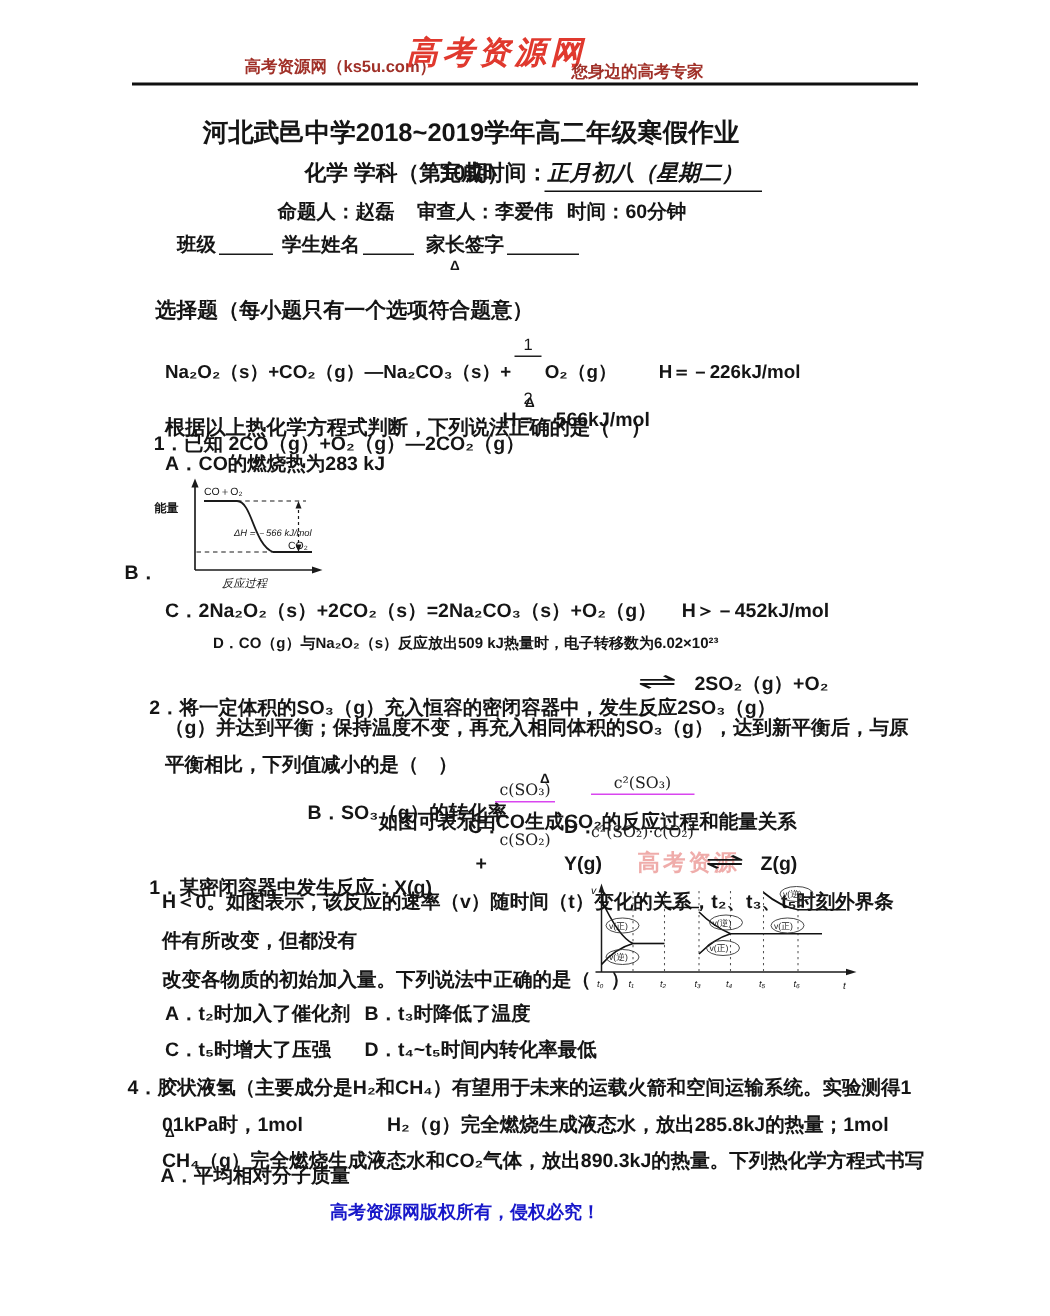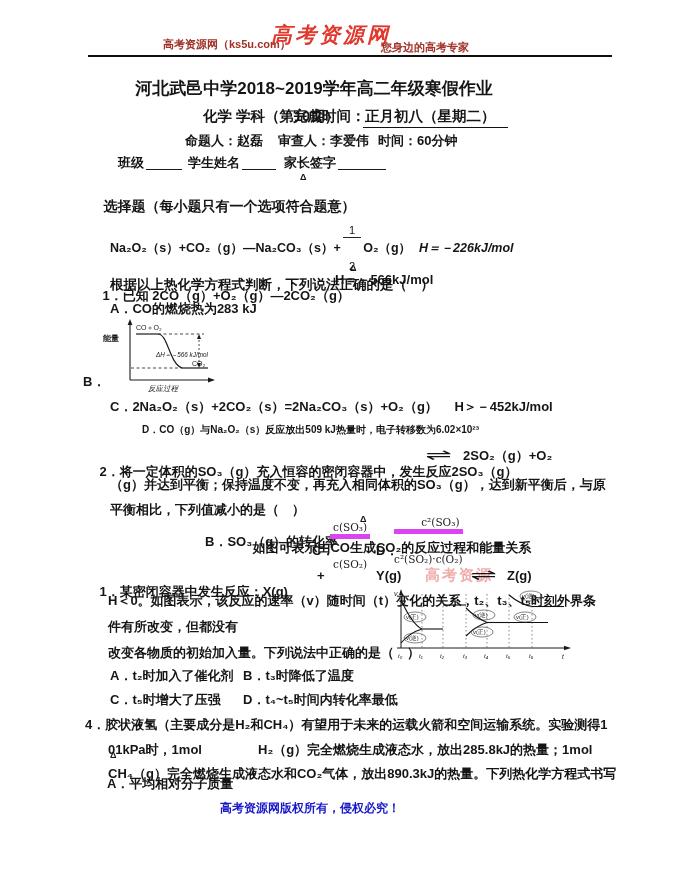--- a/index.html
+++ b/index.html
@@ -6,27 +6,27 @@
   .page{
     position:relative;width:700px;height:877px;background:#ffffff;overflow:hidden;
     font-family:"Liberation Sans","DejaVu Sans",sans-serif;color:#151515;
   }
   .abs{position:absolute;white-space:pre;}
   .ln{position:absolute;white-space:pre;font-weight:700;font-size:13px;line-height:1.25;color:#151515;}
   .rel{position:relative;}
   .dmark{position:absolute;font-size:9px;font-weight:700;color:#151515;}
   .blank{display:inline-block;border-bottom:1.6px solid #1a1a1a;vertical-align:baseline;}
   .rule{position:absolute;background:#101010;}
-  .underlined{border-bottom:1.8px solid #111;padding:0 12px 2px 2px;}
+  .underlined{border-bottom:1.8px solid #111;padding:0 12px 2px 2px;font-style:italic;}
   .flexline{display:flex;align-items:center;}
   .frac{display:inline-block;text-align:center;font-weight:400;font-size:11px;line-height:1.05;vertical-align:middle;margin:0 2px;}
   .frac .num{display:block;border-bottom:1.2px solid #222;padding:0 2px 0;}
   .frac .den{display:block;}
   .cfrac{position:absolute;text-align:center;font-family:"DejaVu Serif","Liberation Serif",serif;font-weight:400;font-size:10.5px;line-height:1.15;color:#222;}
-  .cfrac .num{display:block;border-bottom:5px solid #d946ef;padding:0 3px 1px;text-align:right;}
+  .cfrac .num{display:block;border-bottom:1px solid #d946ef;padding:0 3px 1px;}
   .cfrac .den{display:block;padding-top:1px;margin-top:18px;}
   .harpoon{display:inline-block;transform:scaleX(2.1);transform-origin:left center;font-weight:400;}
   svg{overflow:visible;}
   svg text{font-family:"Liberation Sans","DejaVu Sans",sans-serif;fill:#161616;}
 </style>
 </head>
 <body>
 
 <div class="page">
 
@@ -63,21 +63,21 @@
     <span class="dmark" style="left:262px;top:-9px;">Δ</span>
   </div>
 
   <div class="ln flexline" style="left:110px;top:234px;font-size:12.5px;height:30px;">
     <span>Na₂O₂（s）+CO₂（g）—Na₂CO₃（s）+</span>
     <span class="frac">
       <span class="num">1</span>
       <span class="den">2</span>
     </span>
     <span>O₂（g）</span>
-    <span style="margin-left:8px;font-style:italic;">H＝－226kJ/mol</span>
+    <span style="margin-left:28px;">H＝－226kJ/mol</span>
   </div>
 
   <div class="ln" style="left:110px;top:277px;font-size:13.5px;">根据以上热化学方程式判断，下列说法正确的是（　）</div>
 
   <div class="ln" style="left:110px;top:301px;font-size:13px;">A．CO的燃烧热为283 kJ</div>
 
   <svg style="position:absolute;left:100px;top:316px;" width="130" height="84" viewBox="0 0 130 84">
     <text x="3" y="25" font-size="8" font-weight="bold">能量</text>
     <line x1="30" y1="64" x2="30" y2="7" stroke="#1a1a1a" stroke-width="1.1"></line>
     <polygon points="30,3 27.6,9 32.4,9" fill="#1a1a1a"></polygon>

